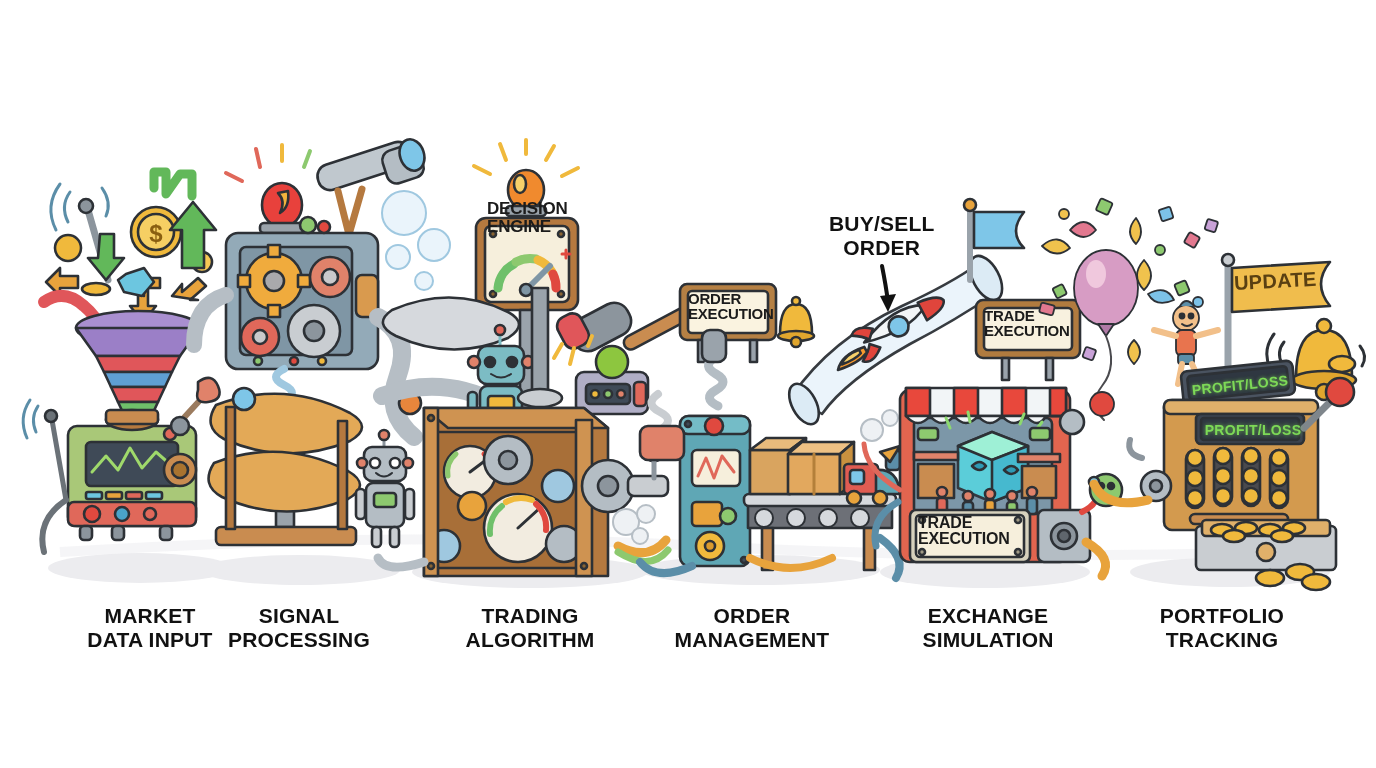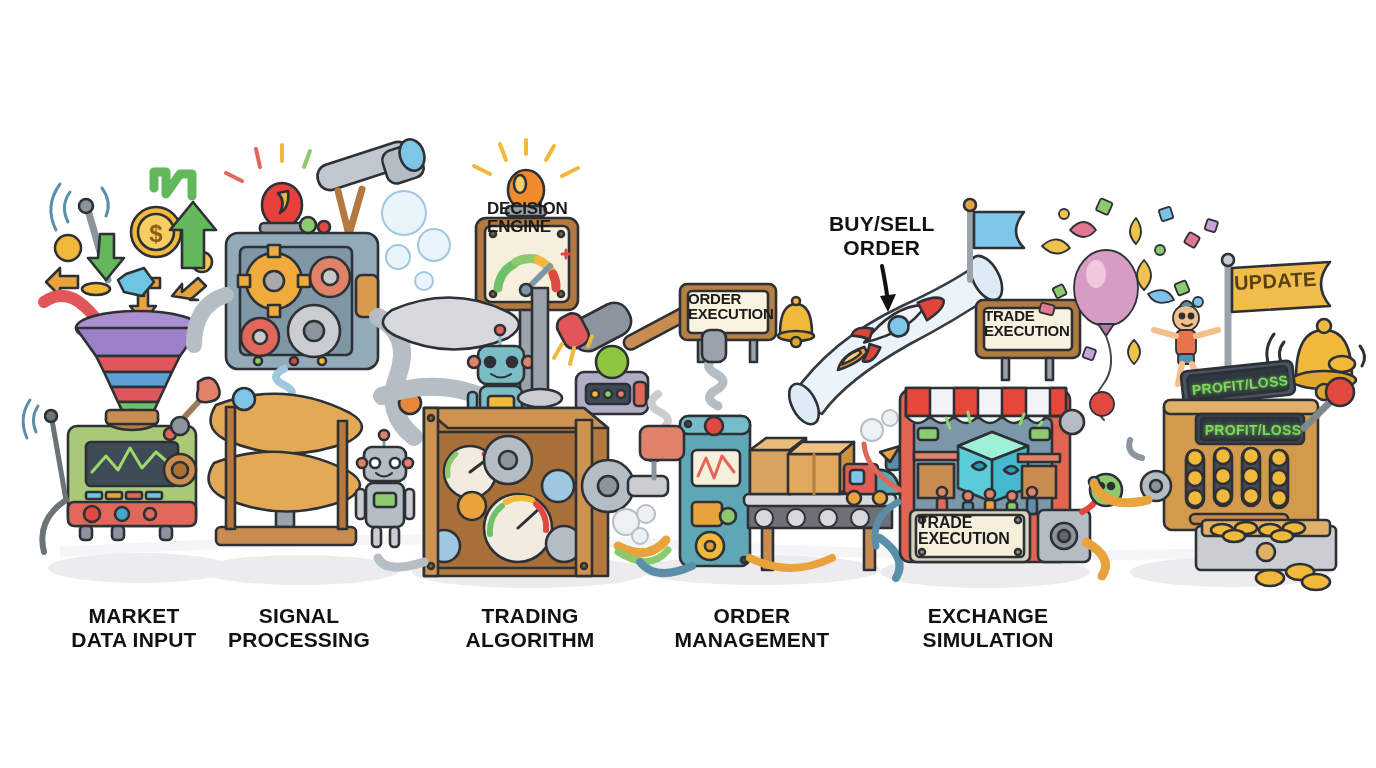--- a/index.html
+++ b/index.html
@@ -698,24 +698,26 @@
         <ellipse cx="186" cy="232" rx="14" ry="8"></ellipse>
         <ellipse cx="212" cy="14" rx="13" ry="8"></ellipse>
       </g>
 
       <path d="M18 150 Q -24 160 -36 134" fill="none" stroke="#e8a33c" stroke-width="9"></path>
     </g>
   </svg>
   <div class="led-text abs" style="left:1188px;top:377px;width:104px;font-size:14px;transform:rotate(-6deg);">PROFIT/LOSS</div>
   <div class="led-text abs" style="left:1201px;top:422px;width:104px;font-size:14px;">PROFIT/LOSS</div>
 
-  <div class="stage-label" style="left:54px;top:604px;width:160px;">MARKET
+  <div class="stage-label" style="left:70px;top:604px;width:160px;">MARKET
 DATA INPUT</div>
   <div class="stage-label" style="left:450px;top:604px;width:160px;">TRADING
 ALGORITHM</div>
   <div class="stage-label" style="left:219px;top:604px;width:160px;">SIGNAL
 PROCESSING</div>
   <div class="stage-label" style="left:662px;top:604px;width:180px;">ORDER
 MANAGEMENT</div>
   <div class="stage-label" style="left:908px;top:604px;width:160px;">EXCHANGE
 SIMULATION</div>
+  <div class="stage-label" style="left:1142px;top:604px;width:160px;">PORTFOLIO
+TRACKING</div>
 
 </div>
 
 </body></html>

